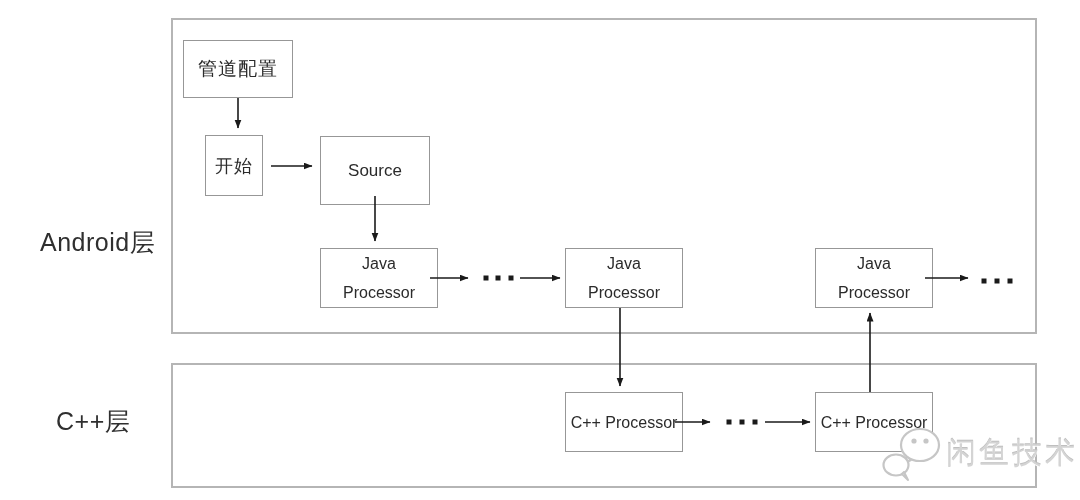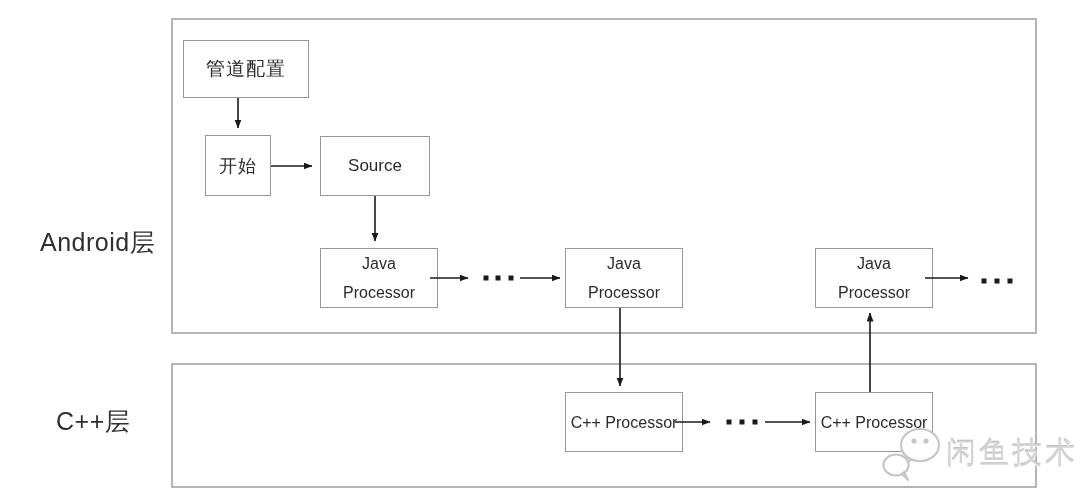--- a/index.html
+++ b/index.html
@@ -44,23 +44,23 @@
     background: #ffffff;
     border: 1px solid #979797;
     color: #2b2b2b;
     display: flex;
     align-items: center;
     justify-content: center;
     text-align: center;
     z-index: 3;
     padding: 0 4px;
   }
-  #n-config { left: 183px; top: 40px;  width: 126px; height: 58px; font-size: 19px; letter-spacing: 1px; }
-  #n-start  { left: 205px; top: 135px; width: 66px;  height: 61px; font-size: 18px; letter-spacing: 1px; }
-  #n-source { left: 320px; top: 136px; width: 110px; height: 60px; font-size: 17px; }
+  #n-config { left: 183px; top: 40px;  width: 110px; height: 58px; font-size: 19px; letter-spacing: 1px; }
+  #n-start  { left: 205px; top: 135px; width: 58px;  height: 61px; font-size: 18px; letter-spacing: 1px; }
+  #n-source { left: 320px; top: 136px; width: 110px; height: 69px; font-size: 17px; }
   .proc     { width: 118px; height: 60px; font-size: 16px; line-height: 29px; }
   #n-jp1 { left: 320px; top: 248px; }
   #n-jp2 { left: 565px; top: 248px; }
   #n-jp3 { left: 815px; top: 248px; }
   #n-cp1 { left: 565px; top: 392px; }
   #n-cp2 { left: 815px; top: 392px; }
 
   #arrow-overlay {
     position: absolute;
     left: 0; top: 0;

